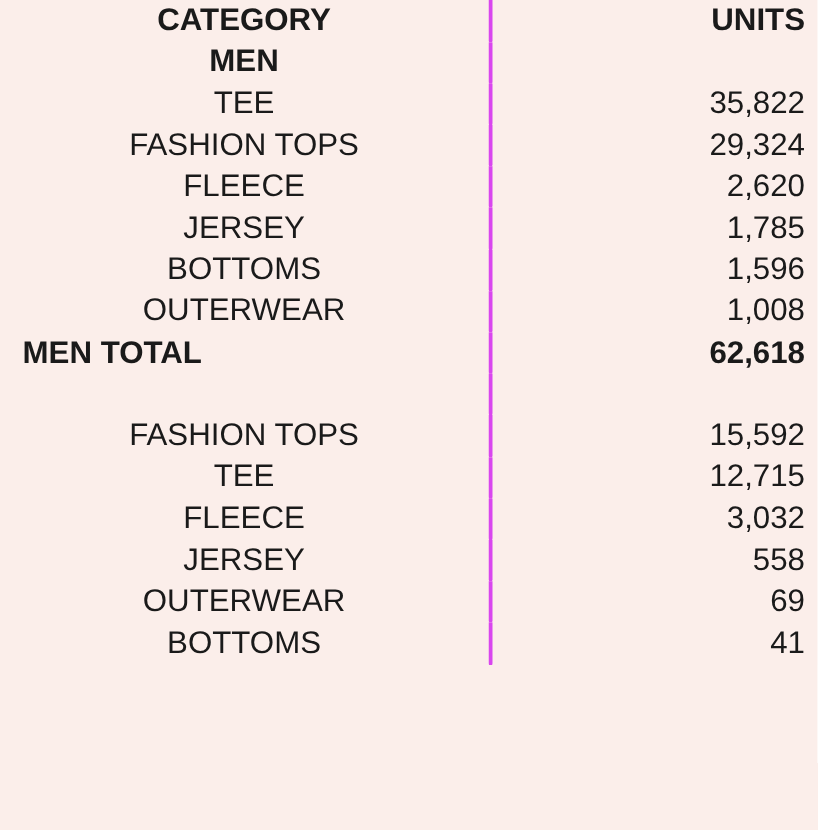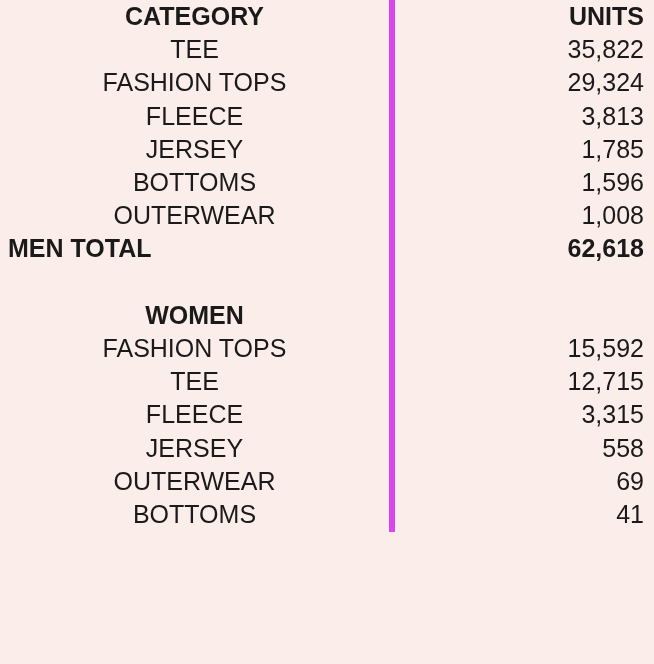--- a/index.html
+++ b/index.html
@@ -29,37 +29,37 @@
   table.grid col.c-units { width: 262px; }
 
   table.grid tr {
     height: 33.2px;
   }
   table.grid td {
     background: #fbeeea;
     font-size: 25px;
     color: #1a1a1a;
     padding: 0 8px;
-    border-right: 6px solid #d946ef;
+    border-right: 3px solid #d946ef;
     border-bottom: 1px solid #fbeeea;
     line-height: 1;
     white-space: nowrap;
     overflow: hidden;
   }
   table.grid td.units {
     border-right: none;
     text-align: right;
     padding-right: 10px;
   }
   table.grid td.cat {
     text-align: center;
   }
   table.grid td.cat.left {
     text-align: left;
-    padding-left: 8px;
+    padding-left: 18px;
   }
   .hdr td {
     font-weight: bold;
     text-align: center;
   }
   .hdr td.units {
     text-align: center;
     padding-right: 8px;
     margin-left: 16px;
   }
@@ -80,31 +80,35 @@
   <table class="grid">
     <colgroup>
       <col class="c-cat">
       <col class="c-units">
     </colgroup>
     <tbody>
       <tr class="hdr">
         <td class="cat">CATEGORY</td>
         <td class="units">UNITS</td>
       </tr>
+      <tr class="groupname">
+        <td class="cat">MEN</td>
+        <td class="units"></td>
+      </tr>
       <tr>
         <td class="cat">TEE</td>
         <td class="units">35,822</td>
       </tr>
       <tr>
         <td class="cat">FASHION TOPS</td>
         <td class="units">29,324</td>
       </tr>
       <tr>
         <td class="cat">FLEECE</td>
-        <td class="units">3,813</td>
+        <td class="units">2,620</td>
       </tr>
       <tr>
         <td class="cat">JERSEY</td>
         <td class="units">1,785</td>
       </tr>
       <tr>
         <td class="cat">BOTTOMS</td>
         <td class="units">1,596</td>
       </tr>
       <tr>
@@ -112,35 +116,31 @@
         <td class="units">1,008</td>
       </tr>
       <tr class="bold">
         <td class="cat left">MEN TOTAL</td>
         <td class="units">62,618</td>
       </tr>
       <tr class="blank">
         <td class="cat"></td>
         <td class="units"></td>
       </tr>
-      <tr class="groupname">
-        <td class="cat">WOMEN</td>
-        <td class="units"></td>
-      </tr>
       <tr>
         <td class="cat">FASHION TOPS</td>
         <td class="units">15,592</td>
       </tr>
       <tr>
         <td class="cat">TEE</td>
         <td class="units">12,715</td>
       </tr>
       <tr>
         <td class="cat">FLEECE</td>
-        <td class="units">3,315</td>
+        <td class="units">3,032</td>
       </tr>
       <tr>
         <td class="cat">JERSEY</td>
         <td class="units">558</td>
       </tr>
       <tr>
         <td class="cat">OUTERWEAR</td>
         <td class="units">69</td>
       </tr>
       <tr>

